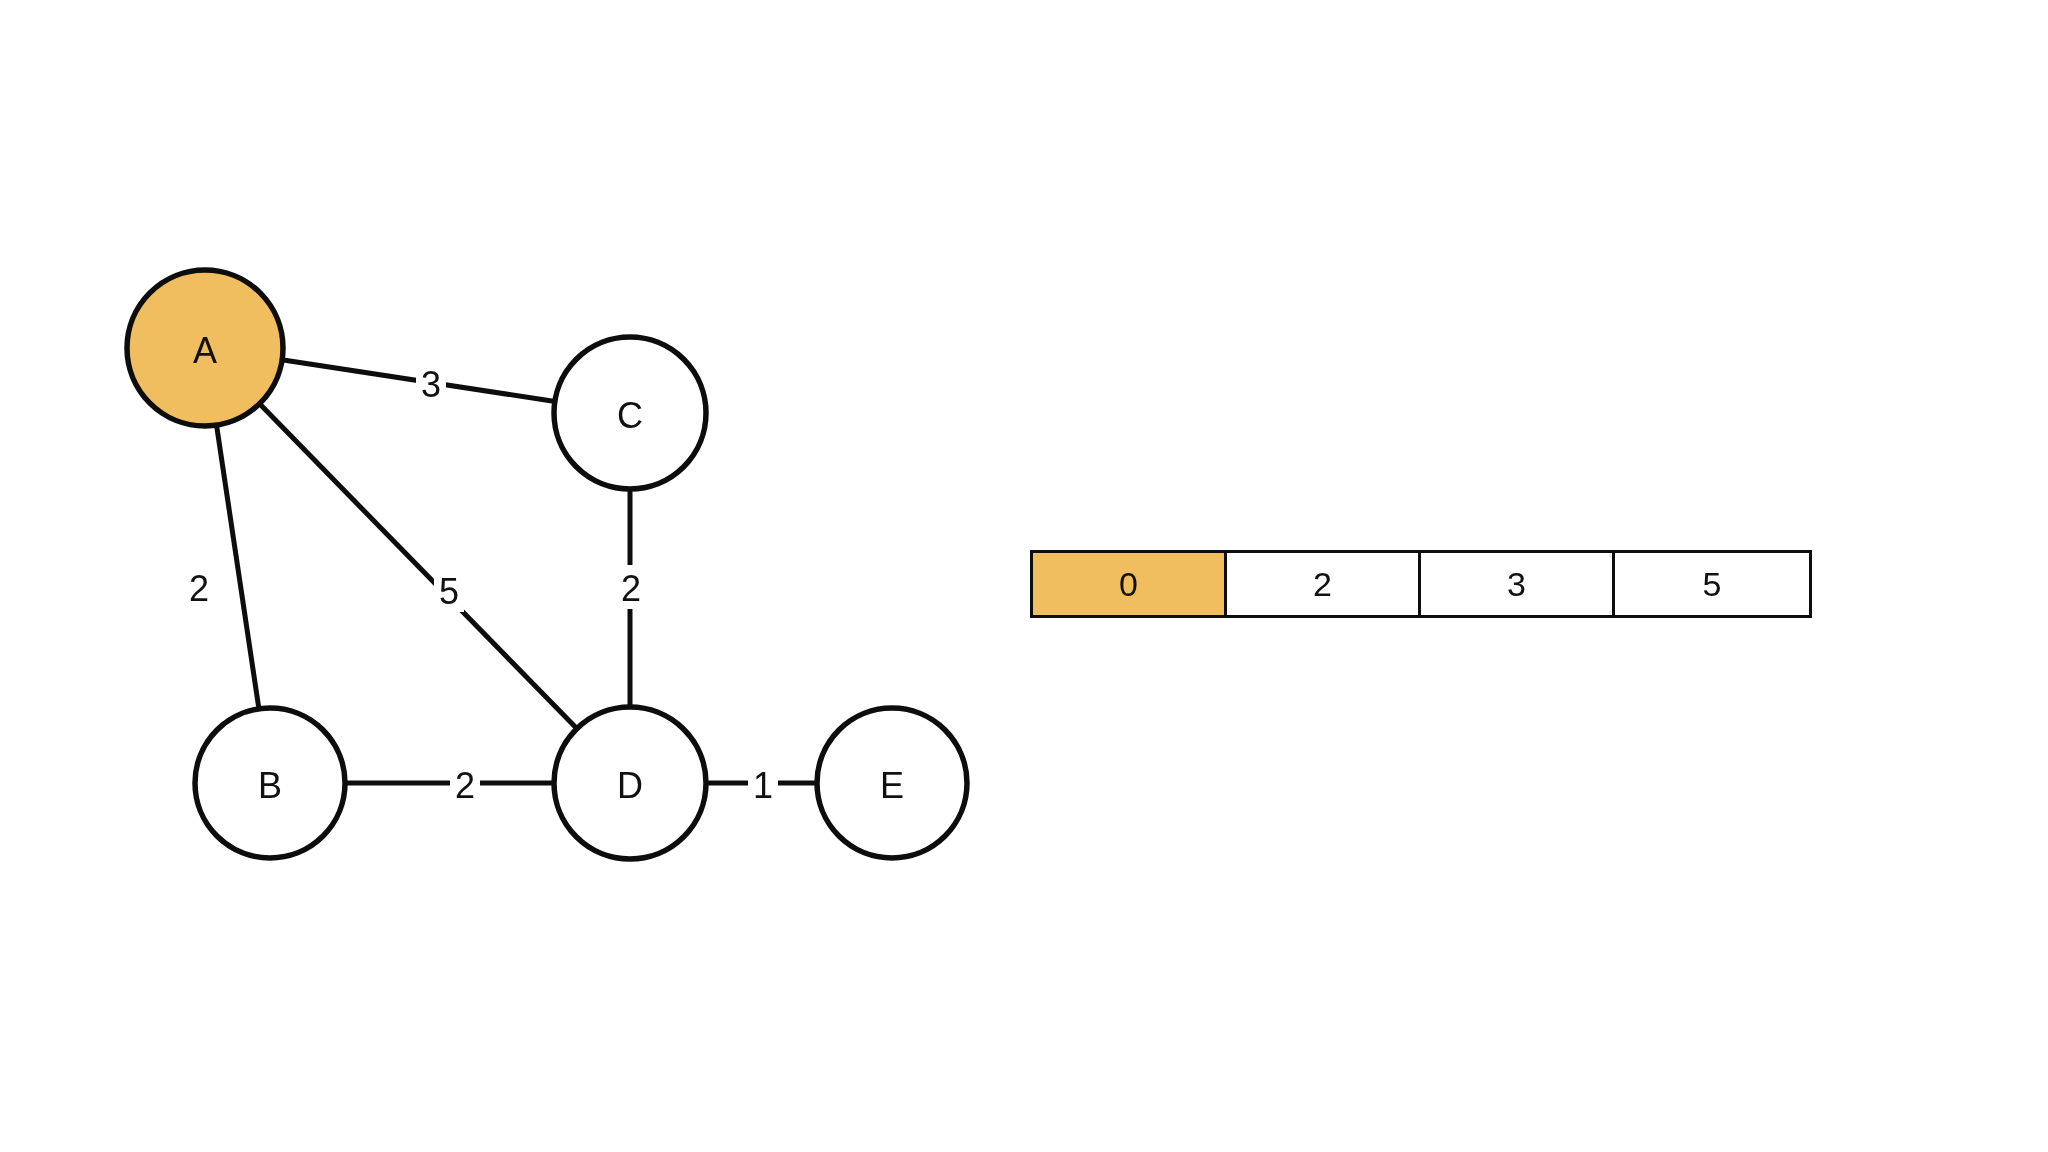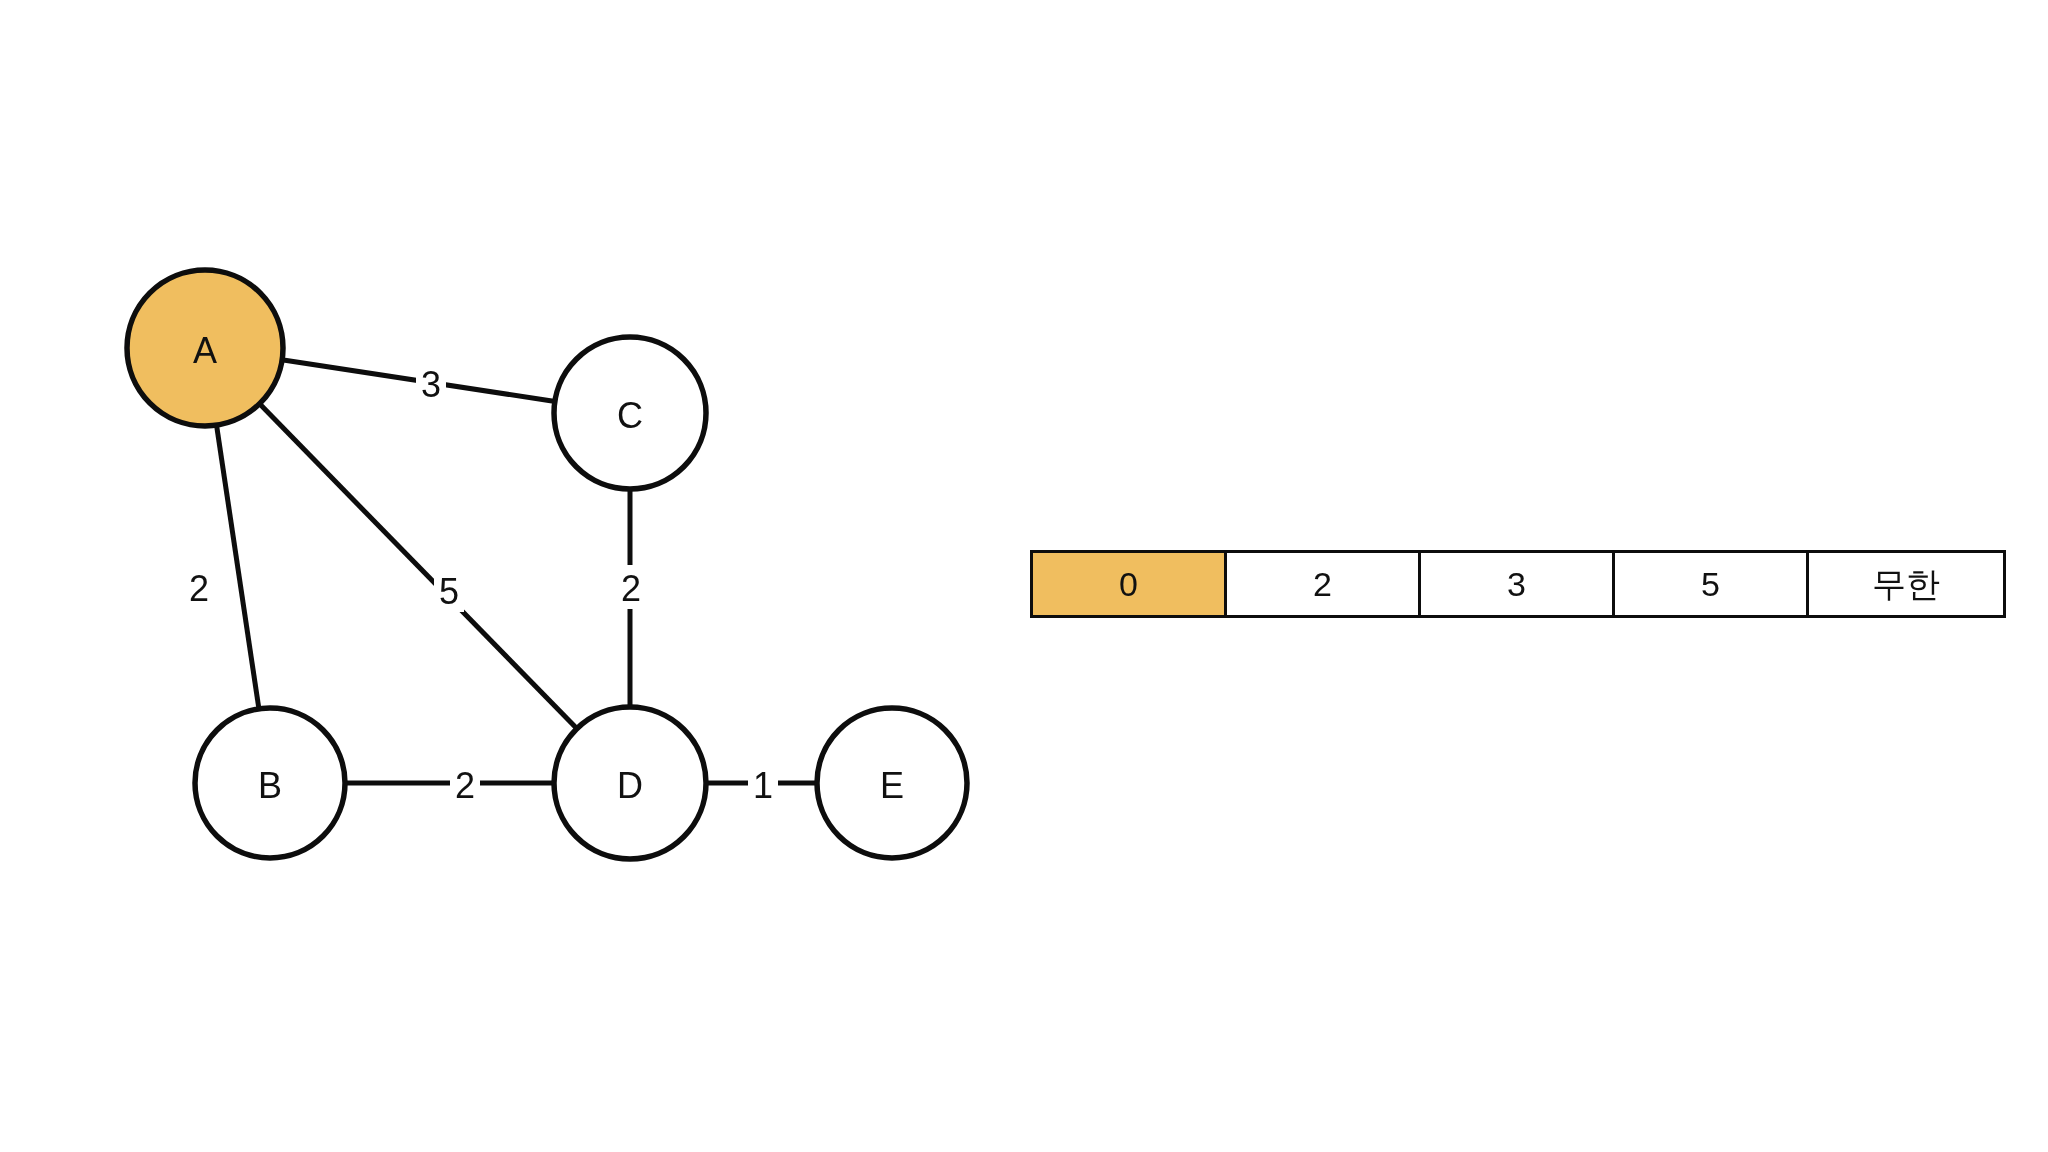--- a/index.html
+++ b/index.html
@@ -141,16 +141,13 @@
     </div>
     <div class="dist-cell">
       <span>2</span>
     </div>
     <div class="dist-cell">
       <span>3</span>
     </div>
     <div class="dist-cell">
       <span>5</span>
     </div>
-    <div class="dist-cell">
-      <span>무한</span>
-    </div>
   </div>
 
 </body></html>

